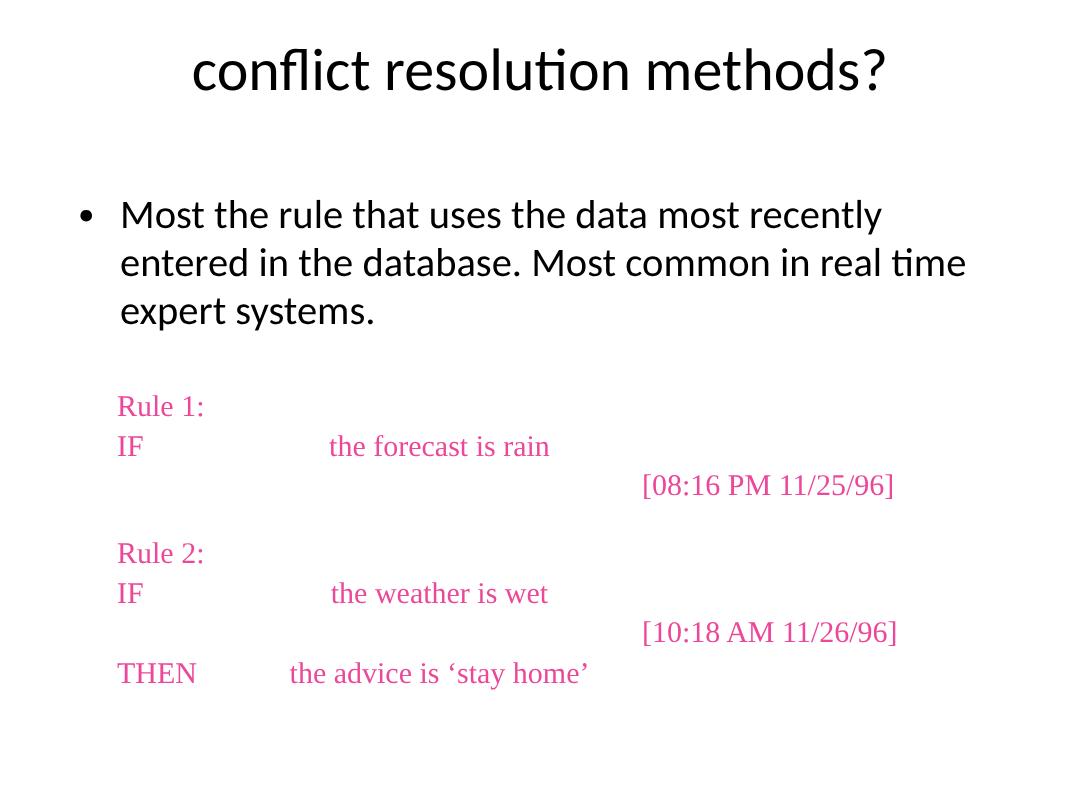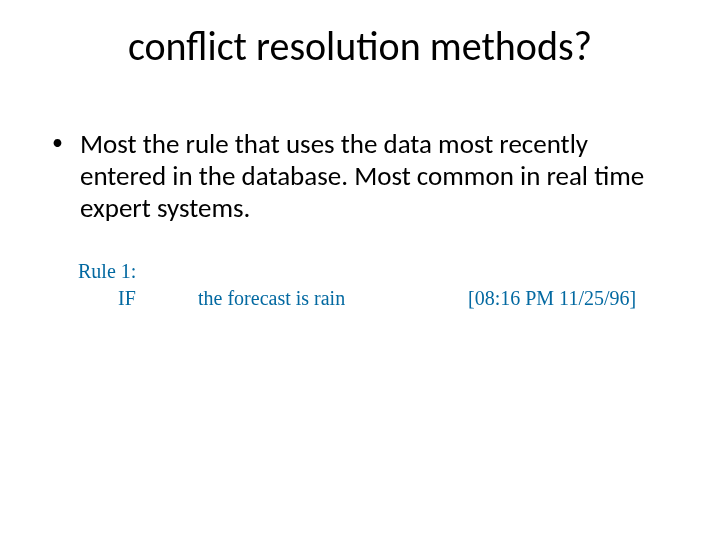--- a/index.html
+++ b/index.html
@@ -46,43 +46,44 @@
   }
   .bullet-block .text {
     margin-left: 28px;
   }
   .rules {
     position: absolute;
     top: 258px;
     left: 78px;
     font-family: "Times New Roman", Times, serif;
     font-size: 20px;
-    color: #0369a1;
+    color: #ec4899;
     line-height: 1.35;
   }
   .rules .rule-block {
     margin-bottom: 18px;
   }
   .rules .row {
     white-space: nowrap;
   }
   .kw {
     display: inline-block;
     width: 80px;
     vertical-align: top;
-    margin-left: 40px;
   }
   .cond {
     display: inline-block;
     width: 270px;
     vertical-align: top;
+    text-align: center;
   }
   .ts {
     display: inline-block;
     vertical-align: top;
+    margin-top: 26px;
   }
 </style>
 </head>
 <body>
 
 <div class="slide">
 
   <div class="title">conflict resolution methods?</div>
 
   <div class="bullet-block">
@@ -92,16 +93,25 @@
 
   <div class="rules">
 
     <div class="rule-block">
       <div class="row">Rule 1:</div>
       <div class="row">
         <span class="kw">IF</span><span class="cond">the forecast is rain</span><span class="ts">[08:16 PM 11/25/96]</span>
       </div>
     </div>
 
+    <div class="rule-block">
+      <div class="row">Rule 2:</div>
+      <div class="row">
+        <span class="kw">IF</span><span class="cond">the weather is wet</span><span class="ts">[10:18 AM 11/26/96]</span>
+      </div>
+      <div class="row">
+        <span class="kw">THEN</span><span class="cond">the advice is ‘stay home’</span>
+      </div>
+    </div>
 
   </div>
 
 </div>
 
 </body></html>

